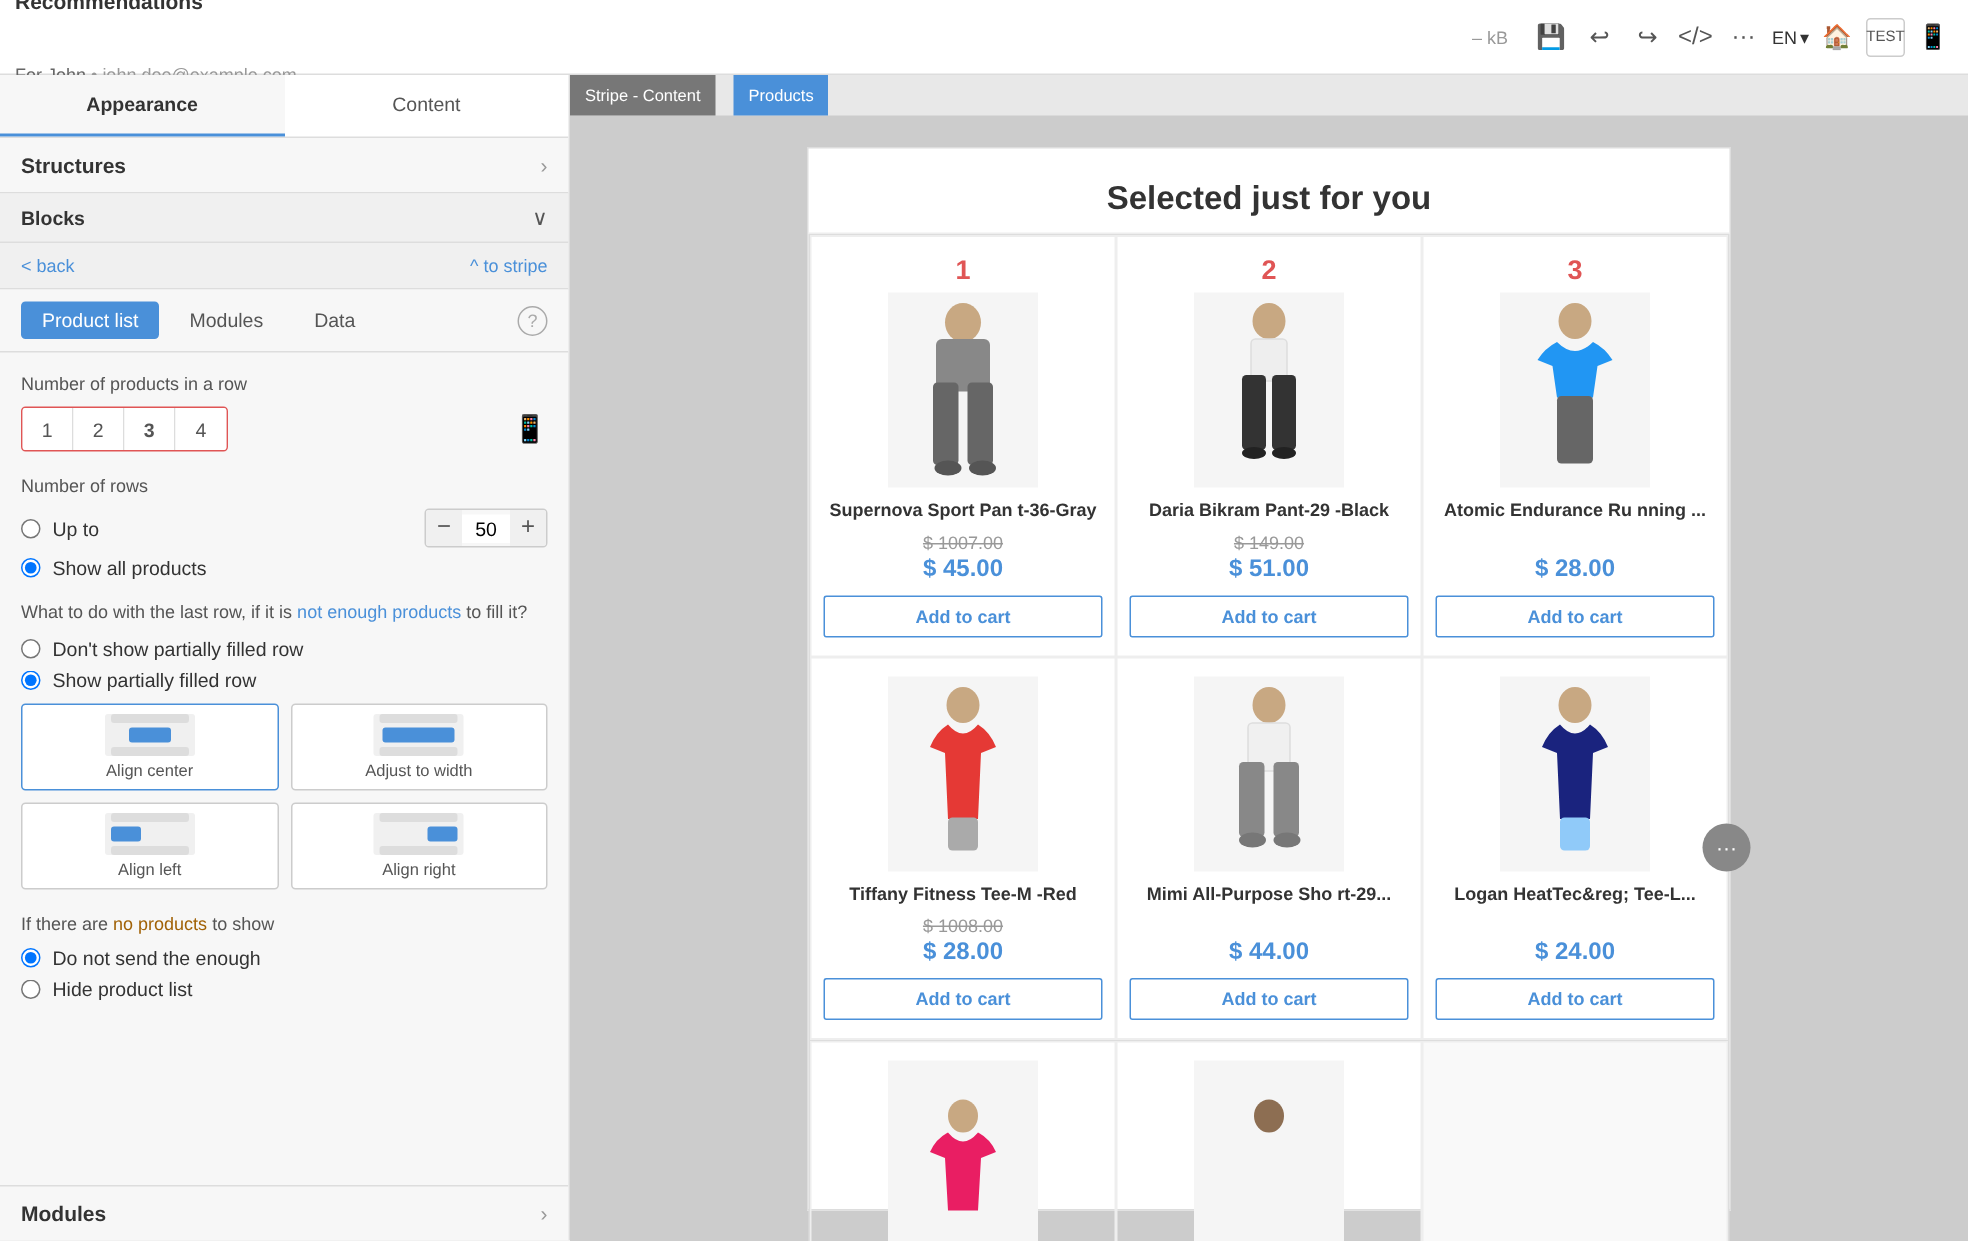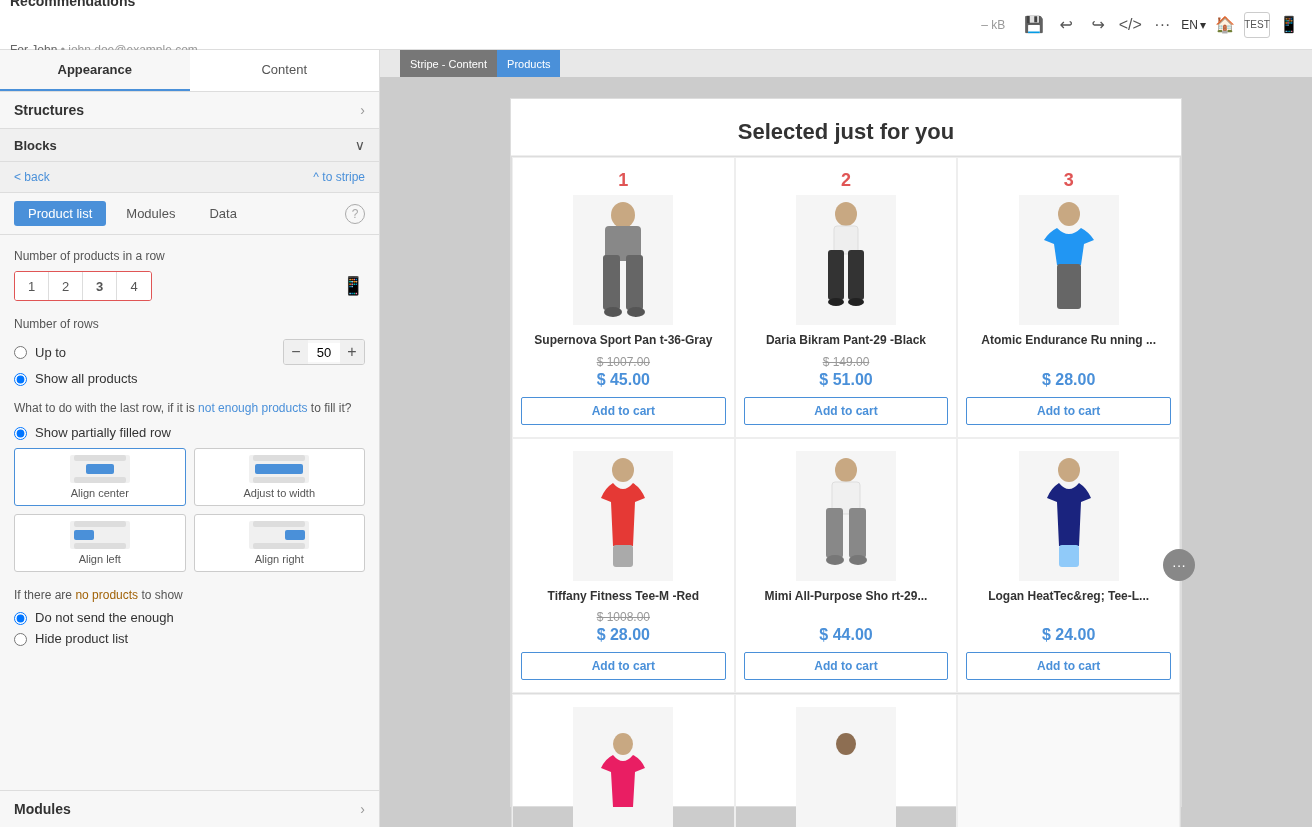--- a/index.html
+++ b/index.html
@@ -61,21 +61,21 @@
     .products-row-selector { display: flex; align-items: center; gap: 0; }
     .per-row-options { display: flex; border: 1.5px solid #e05555; border-radius: 3px; overflow: hidden; }
     .per-row-opt { width: 34px; height: 28px; display: flex; align-items: center; justify-content: center; font-size: 13px; cursor: pointer; background: #fff; border-right: 1px solid #ddd; color: #555; }
     .per-row-opt:last-child { border-right: none; }
     .per-row-opt.active { background: #fff; font-weight: bold; }
     .mobile-icon { margin-left: auto; color: #aaa; font-size: 18px; cursor: pointer; }
 
     
     .rows-setting { margin-bottom: 14px; }
     .rows-title { font-size: 12px; color: #555; margin-bottom: 8px; }
-    .radio-row { display: flex; align-items: flex-end; gap: 8px; margin-bottom: 6px; font-size: 13px; color: #333; }
+    .radio-row { display: flex; align-items: center; gap: 8px; margin-bottom: 6px; font-size: 13px; color: #333; }
     .radio-row input[type="radio"] { cursor: pointer; }
     .up-to-row { display: flex; align-items: center; gap: 8px; }
     .stepper { display: flex; align-items: center; border: 1px solid #ccc; border-radius: 3px; overflow: hidden; margin-left: auto; }
     .stepper-btn { width: 24px; height: 24px; background: #f0f0f0; border: none; cursor: pointer; font-size: 16px; color: #555; display: flex; align-items: center; justify-content: center; }
     .stepper-val { width: 32px; text-align: center; font-size: 13px; border: none; background: #fff; padding: 2px; }
 
     
     .last-row-q { font-size: 12px; color: #555; margin-bottom: 8px; line-height: 1.4; }
     .last-row-q span.highlight { color: #4a90d9; }
 
@@ -92,26 +92,26 @@
 
     
     .modules-footer { border-top: 1px solid #ddd; background: #f7f7f7; }
     .modules-header { display: flex; align-items: center; justify-content: space-between; padding: 10px 14px; }
     .modules-title { font-size: 14px; font-weight: bold; color: #333; }
 
     
     .right-area { flex: 1; overflow: hidden; display: flex; flex-direction: column; }
 
     
-    .email-preview-bar { display: flex; align-items: center; gap: 0; background: #e8e8e8; border-bottom: 1px solid #ccc; height: 28px; padding-left: 20px; }
+    .email-preview-bar { display: flex; align-items: center; gap: 12px; background: #e8e8e8; border-bottom: 1px solid #ccc; height: 28px; }
     .preview-tag { background: #777; color: #fff; font-size: 11px; padding: 3px 10px; height: 100%; display: flex; align-items: center; }
     .preview-tag2 { background: #4a90d9; color: #fff; font-size: 11px; padding: 3px 10px; height: 100%; display: flex; align-items: center; }
 
     .email-content { flex: 1; overflow-y: auto; background: #ccc; display: flex; justify-content: center; padding: 20px 0; }
-    .email-body { background: #fff; width: 672px; min-height: 600px; border: 1px solid #ddd; position: relative; }
+    .email-body { background: #fff; width: 616px; min-height: 600px; border: 1px solid #ddd; position: relative; }
 
     .email-header-section { text-align: center; padding: 20px 20px 10px; border-bottom: 1px solid #eee; }
     .email-header-title { font-size: 22px; color: #333; }
 
     .products-grid { display: grid; grid-template-columns: 1fr 1fr 1fr; border: 1px solid #ddd; }
     .product-cell { border: 1px solid #eee; padding: 12px 8px; text-align: center; display: flex; flex-direction: column; align-items: center; position: relative; }
     .product-num { font-size: 18px; color: #e05555; font-weight: bold; margin-bottom: 4px; }
     .product-img-area { width: 100px; height: 130px; background: #f5f5f5; margin-bottom: 8px; display: flex; align-items: center; justify-content: center; overflow: hidden; }
     .product-name { font-size: 12px; color: #333; text-align: right; margin-bottom: 6px; font-weight: bold; line-height: 1.3; }
     .product-old-price { font-size: 12px; color: #999; text-decoration: line-through; margin-bottom: 2px; }
@@ -213,20 +213,24 @@
           <input type="radio" name="rows" id="showAll" checked="" style="">
           <label for="showAll">Show all products</label>
         </div>
       </div>
 
       <div class="setting-group">
         <div class="last-row-q">
           What to do with the last row, if it is <span class="highlight">not enough products</span> to fill it?
         </div>
         <div class="radio-row">
+          <input type="radio" name="lastrow" id="dontShow" style="">
+          <label for="dontShow">Don't show partially filled row</label>
+        </div>
+        <div class="radio-row">
           <input type="radio" name="lastrow" id="showPartial" checked="" style="">
           <label for="showPartial">Show partially filled row</label>
         </div>
 
         <div class="align-options">
 
           <div class="align-option selected">
             <div class="align-visual-wrapper">
               <div style="display:flex; flex-direction:column; align-items:center; gap:3px; width:100%;">
                 <div style="width:52px;height:6px;background:#ddd;border-radius:2px;"></div>

